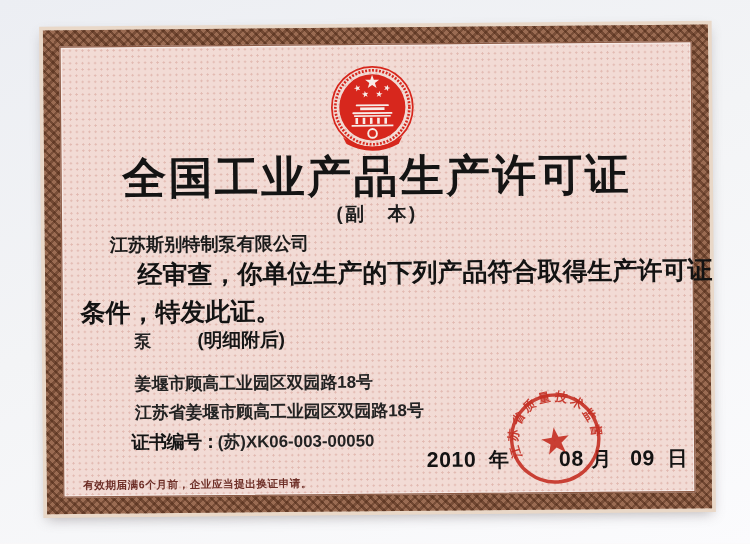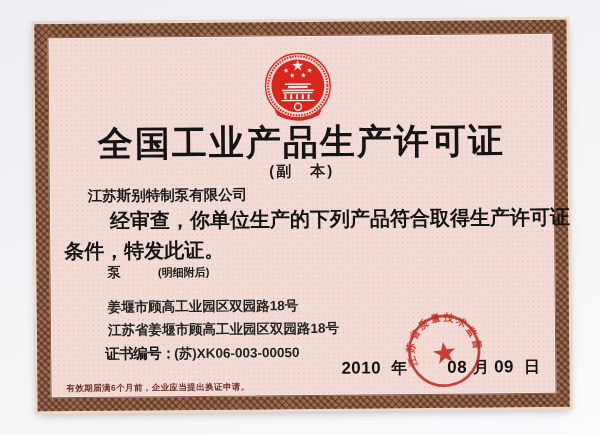--- a/index.html
+++ b/index.html
@@ -46,26 +46,26 @@
     font-size:15px;font-weight:bold;letter-spacing:2px;color:#1d1d1d;
   }
   .company{position:absolute;left:39px;top:150px;font-size:14.5px;font-weight:bold;color:#1b1b1b;}
   .statement{position:absolute;left:15px;top:169px;width:505px;font-size:20px;font-weight:bold;line-height:30px;color:#131313;}
   .statement .s1{text-indent:46px;white-space:nowrap;}
   .statement .s2{white-space:nowrap;}
   .row{position:absolute;left:55px;display:flex;align-items:baseline;white-space:nowrap;}
   .lbl{font-size:14.5px;font-weight:bold;color:#141414;width:66px;flex:none;letter-spacing:-0.5px;}
   .val{font-size:13.5px;font-weight:bold;color:#232323;margin-left:3px;}
   .product-row{top:227px;}
-  .product-row .val-note{font-size:11px;font-weight:bold;margin-left:1px;padding-left:36px;}
+  .product-row .val-note{font-size:15px;font-weight:bold;margin-left:1px;padding-left:36px;}
   .r0{top:262px;} .r1{top:285px;} .r2{top:308px;} .r3{top:330px;}
   .date-line{position:absolute;left:291px;top:324px;display:flex;align-items:baseline;font-weight:bold;color:#131313;white-space:nowrap;}
   .date-num{font-size:17px;letter-spacing:.5px;}
   .date-unit{font-size:16px;}
-  .g1{margin-left:10px;} .g2{margin-left:40px;} .g3{margin-left:6px;} .g4{margin-left:5px;text-align:center;} .g5{margin-left:10px;}
+  .g1{margin-left:10px;} .g2{margin-left:40px;} .g3{margin-left:6px;} .g4{margin-left:15px;text-align:center;} .g5{margin-left:10px;}
   .seal{position:absolute;left:353px;top:276px;width:82px;height:82px;transform:rotate(-8deg);opacity:.95;}
   .footnote{position:absolute;left:16px;top:346px;font-size:8.5px;font-weight:bold;letter-spacing:.4px;color:#6e2f27;}
 </style>
 </head>
 <body>
 
 <div class="cert">
   <div class="paper"></div>
   <div class="content">
 

